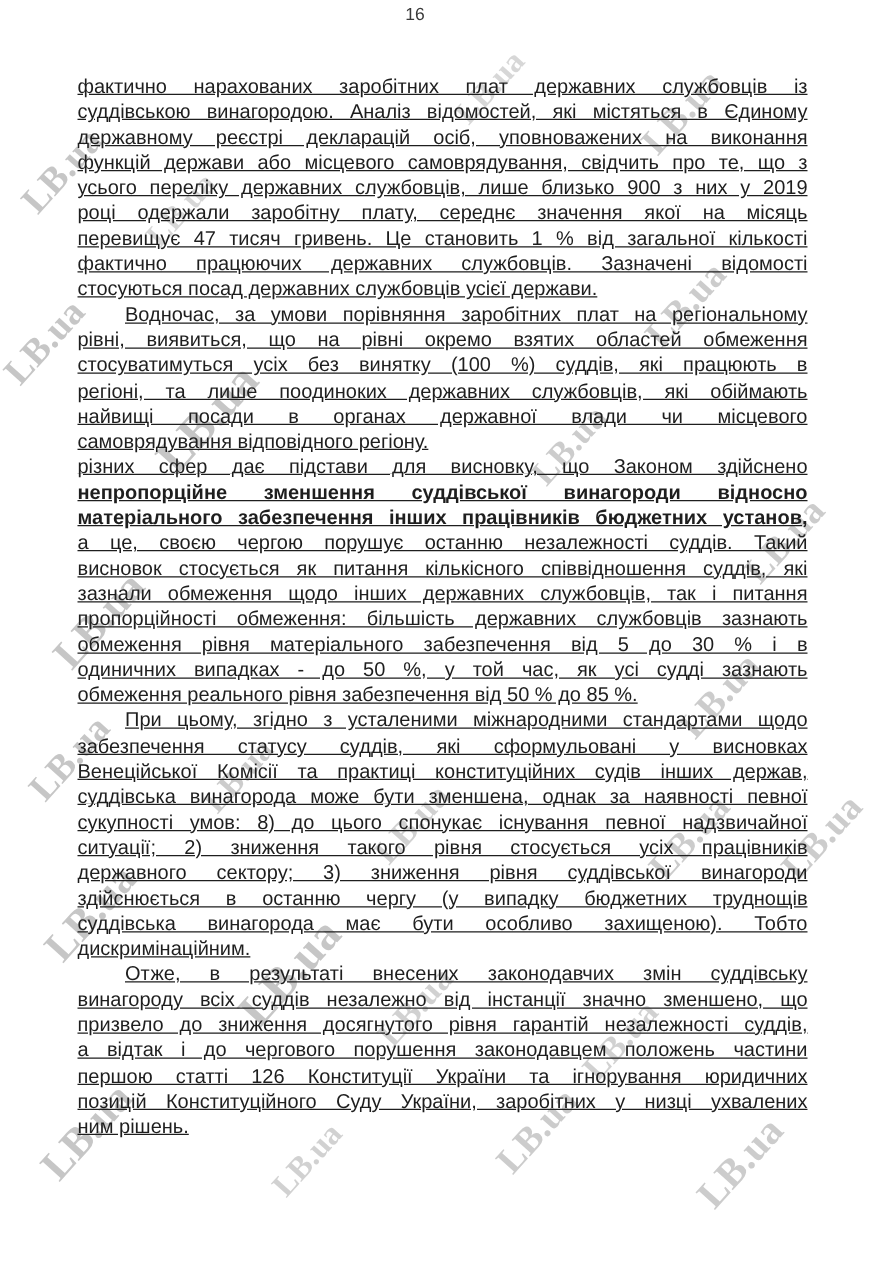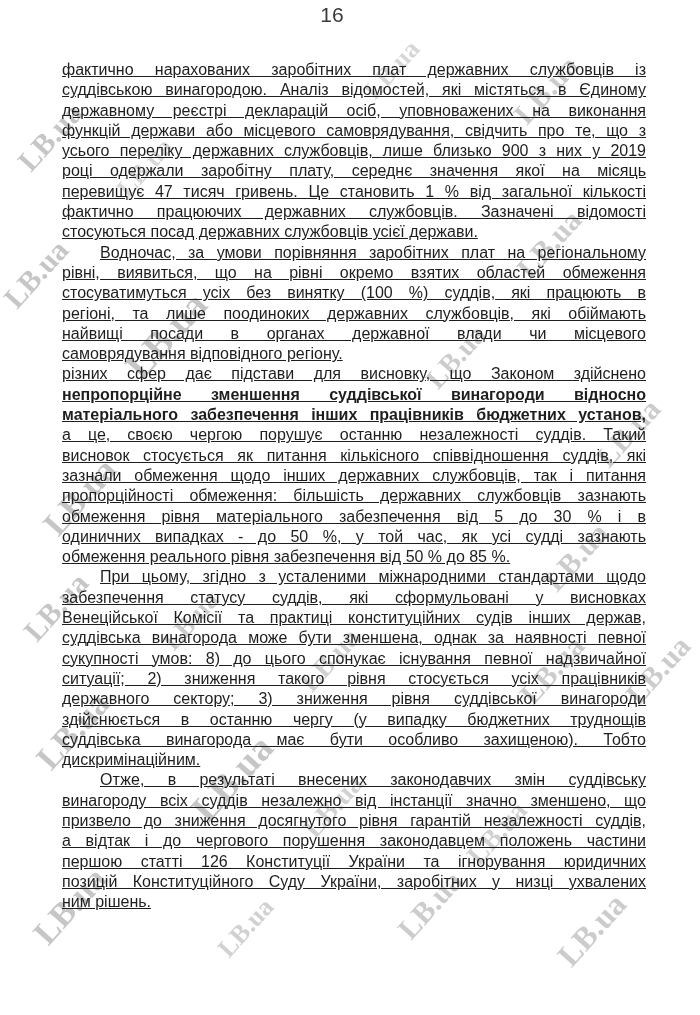--- a/index.html
+++ b/index.html
@@ -13,21 +13,21 @@
     width:700px;height:1015px;
     background:var(--page-bg);
     position:relative;
     overflow:hidden;
     font-family:"Liberation Sans",sans-serif;
   }
   .page{position:absolute;inset:0;}
   .page-number{
     position:absolute;top:3px;left:0;width:664px;
     text-align:center;
-    font-size:21px;color:var(--pagenum-color);
+    font-size:14px;color:var(--pagenum-color);
   }
   .watermark-layer{position:absolute;inset:0;pointer-events:none;}
   .wm{
     position:absolute;
     font-family:"Liberation Serif",serif;
     font-weight:bold;
     color:var(--wm-color);
     white-space:nowrap;
     transform:translate(-50%,-50%) rotate(-48deg);
   }

